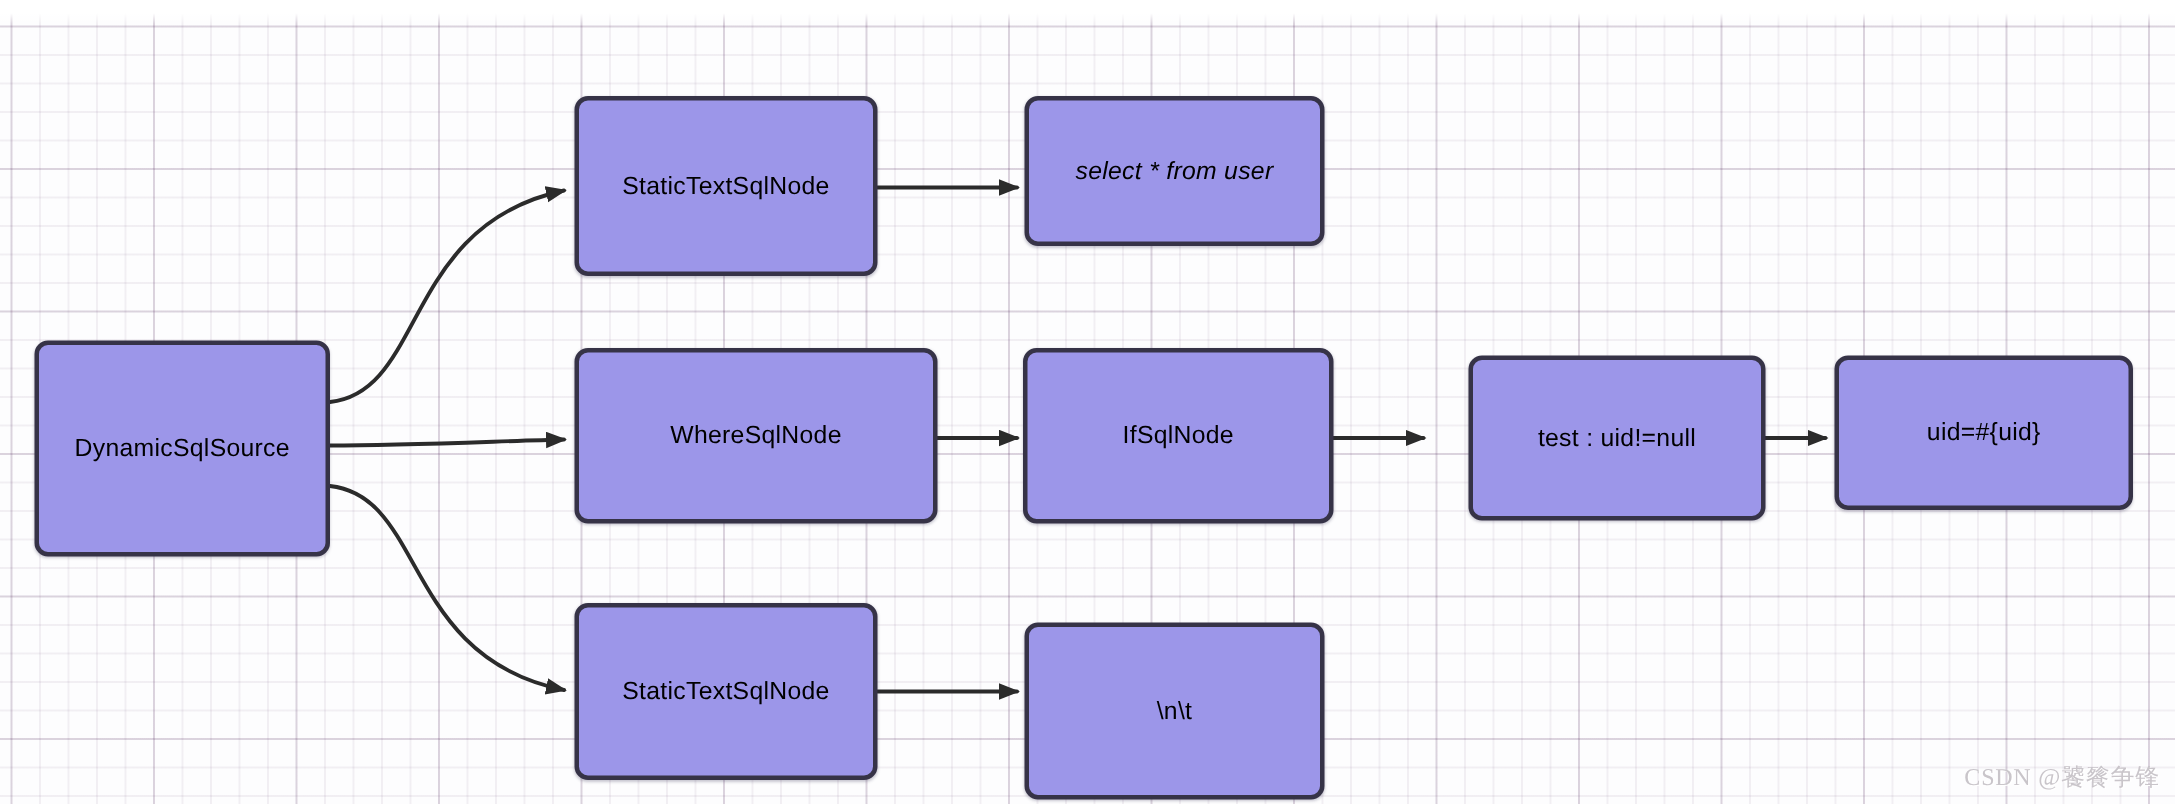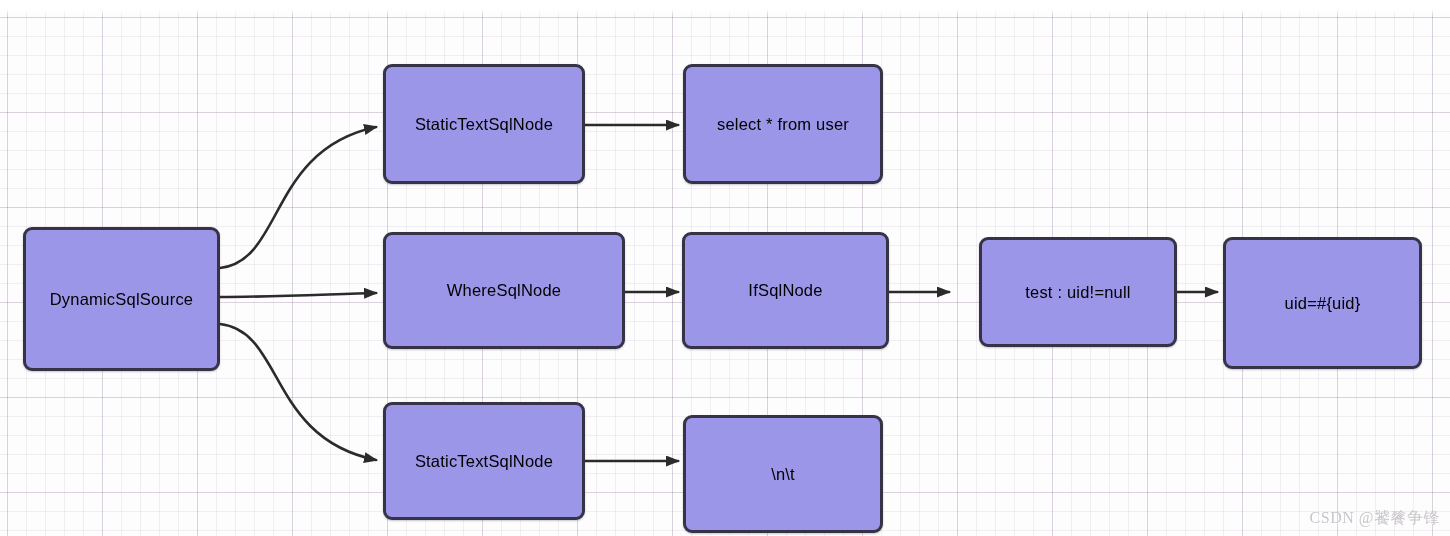--- a/index.html
+++ b/index.html
@@ -36,25 +36,25 @@
     display:flex;align-items:center;justify-content:center;
     color:#000000;
     font-size:16.5px;
     letter-spacing:.2px;
     box-shadow:0 1px 2px rgba(40,35,70,0.25);
   }
   .node span{white-space:pre;}
   
   .n-dynamic        {left:23px;  top:227px; width:197px; height:144px;}
   .n-static-top     {left:383px; top:64px;  width:202px; height:120px;}
-  .n-select-user    {left:683px; top:64px;  width:200px; height:120px;}
+  .n-select-user    {left:683px; top:64px;  width:200px; height:100px;font-style:italic;}
   .n-where          {left:383px; top:232px; width:242px; height:117px;}
   .n-if             {left:682px; top:232px; width:207px; height:117px;}
   .n-test           {left:955px; top:237px; width:198px; height:110px;margin-left:24px;}
-  .n-uid            {left:1223px;top:237px; width:199px; height:132px;justify-content:center;}
+  .n-uid            {left:1223px;top:237px; width:199px; height:103px;justify-content:center;}
   .n-static-bottom  {left:383px; top:402px; width:202px; height:118px;}
   .n-nt             {left:683px; top:402px; width:200px; height:118px;margin-top:13px;}
 
   .edges{position:absolute;left:0;top:0;width:1450px;height:536px;pointer-events:none;}
 
   .watermark{
     position:absolute;
     right:10px;bottom:7px;
     font-size:16px;
     color:#c9c5ca;

